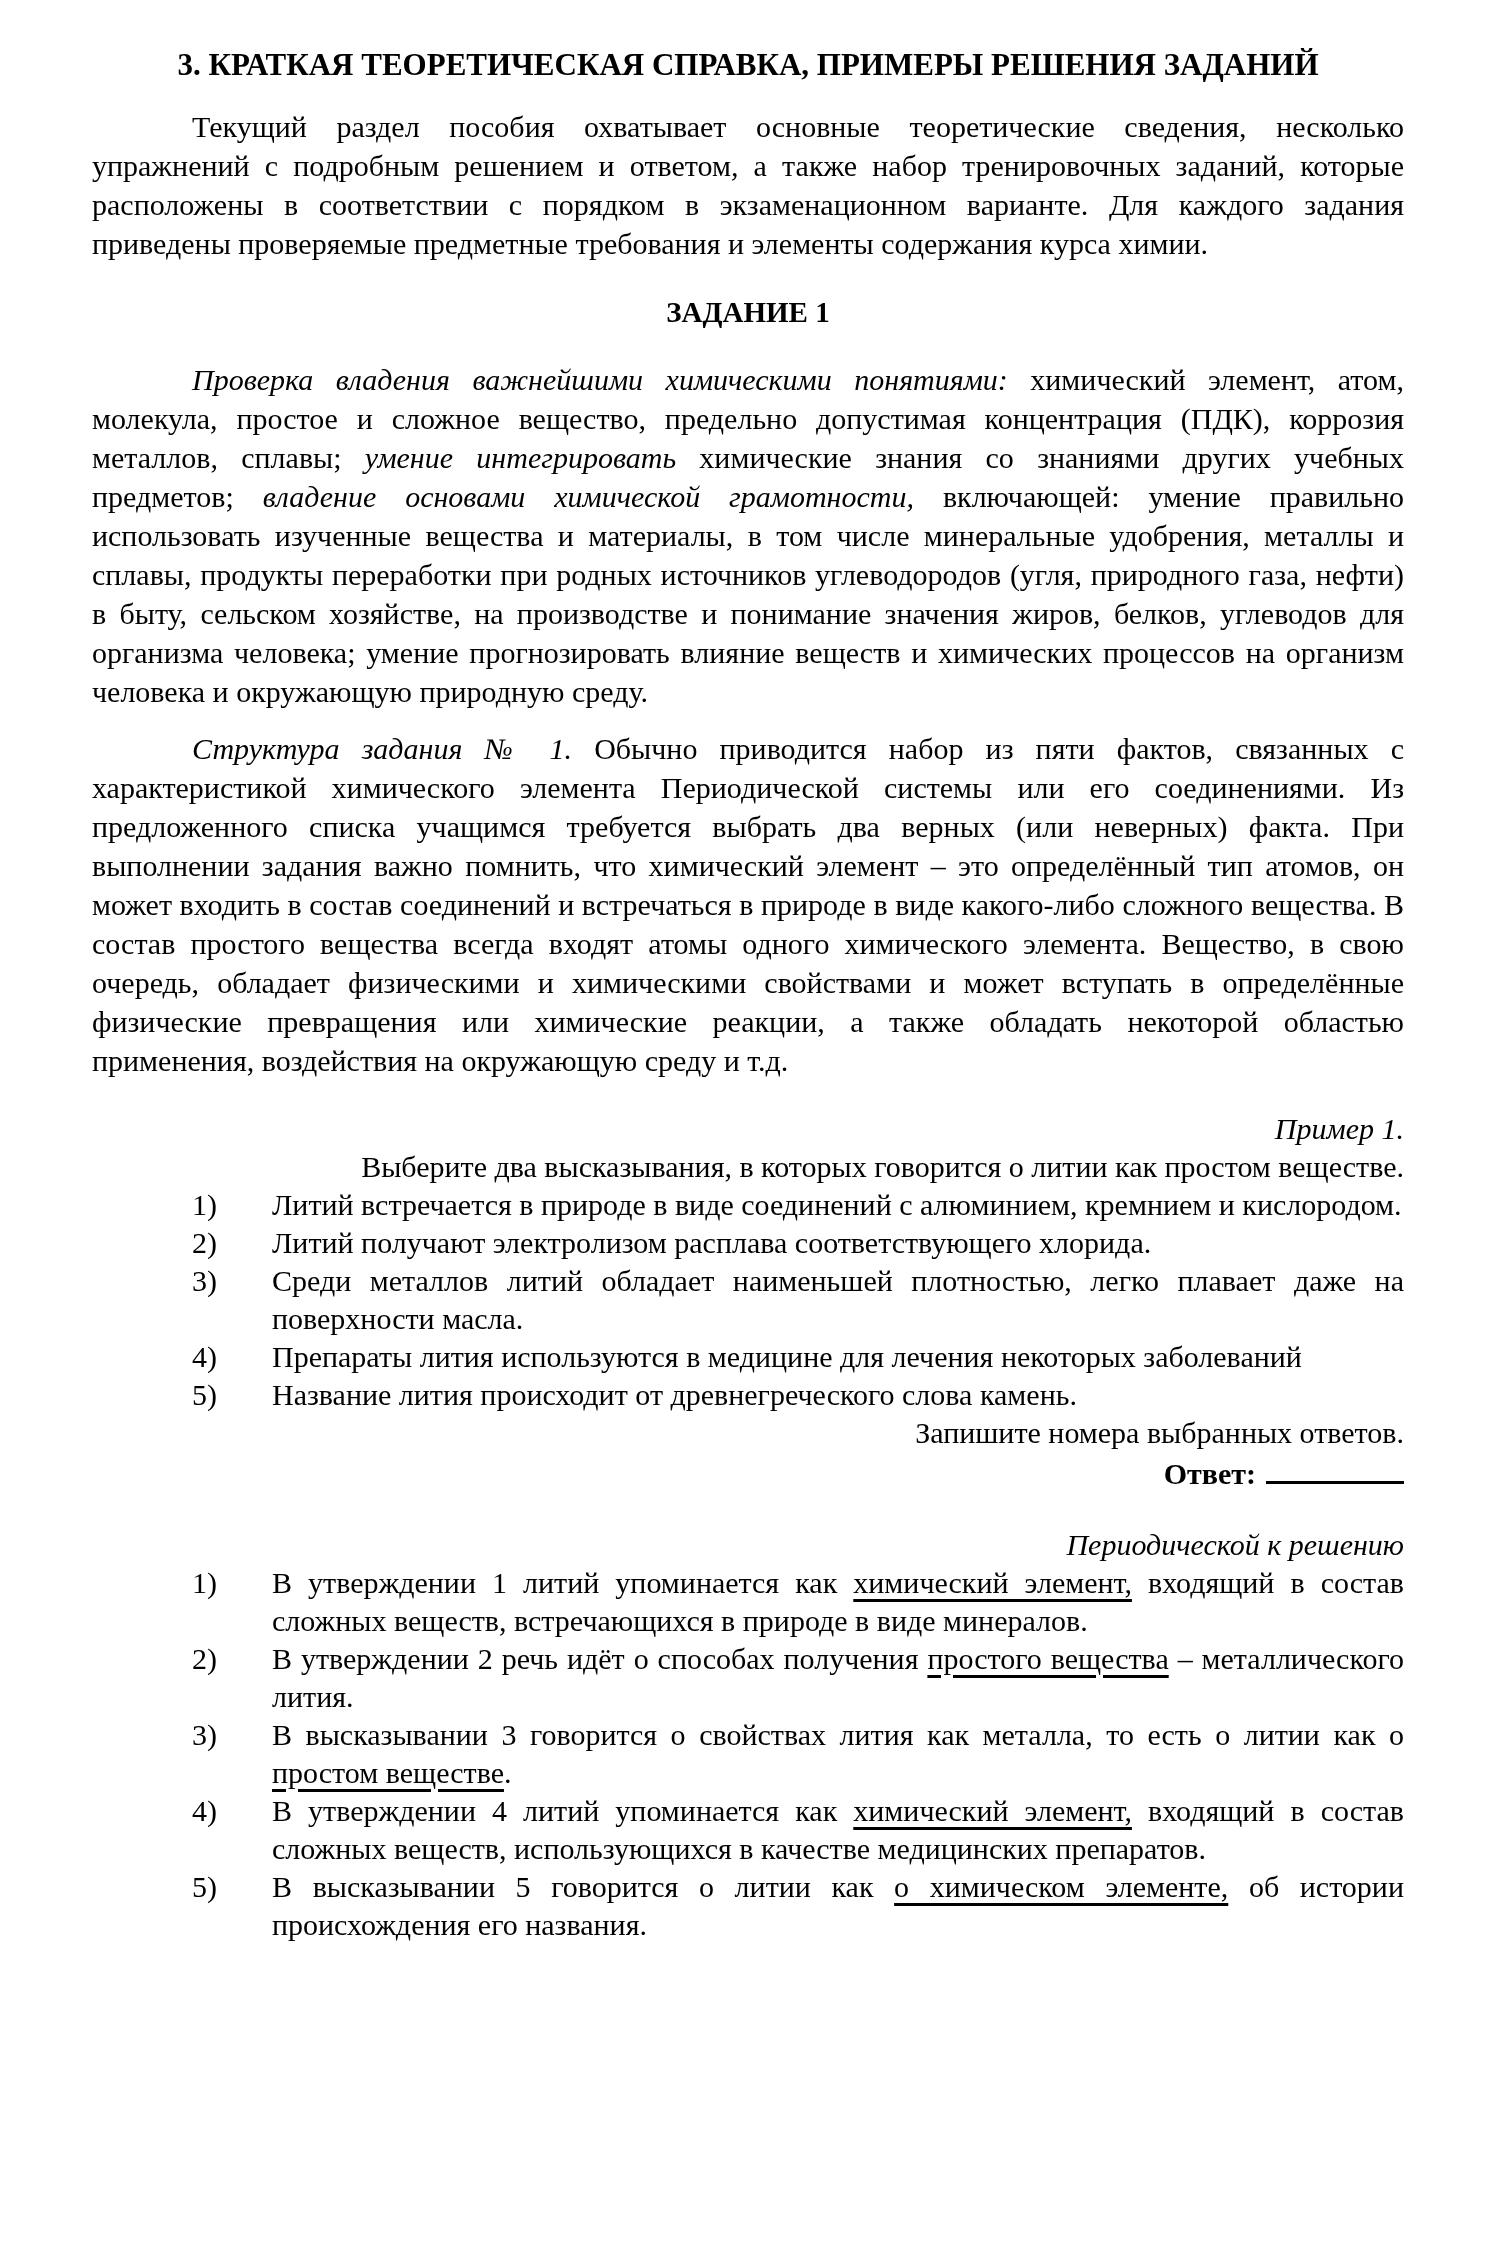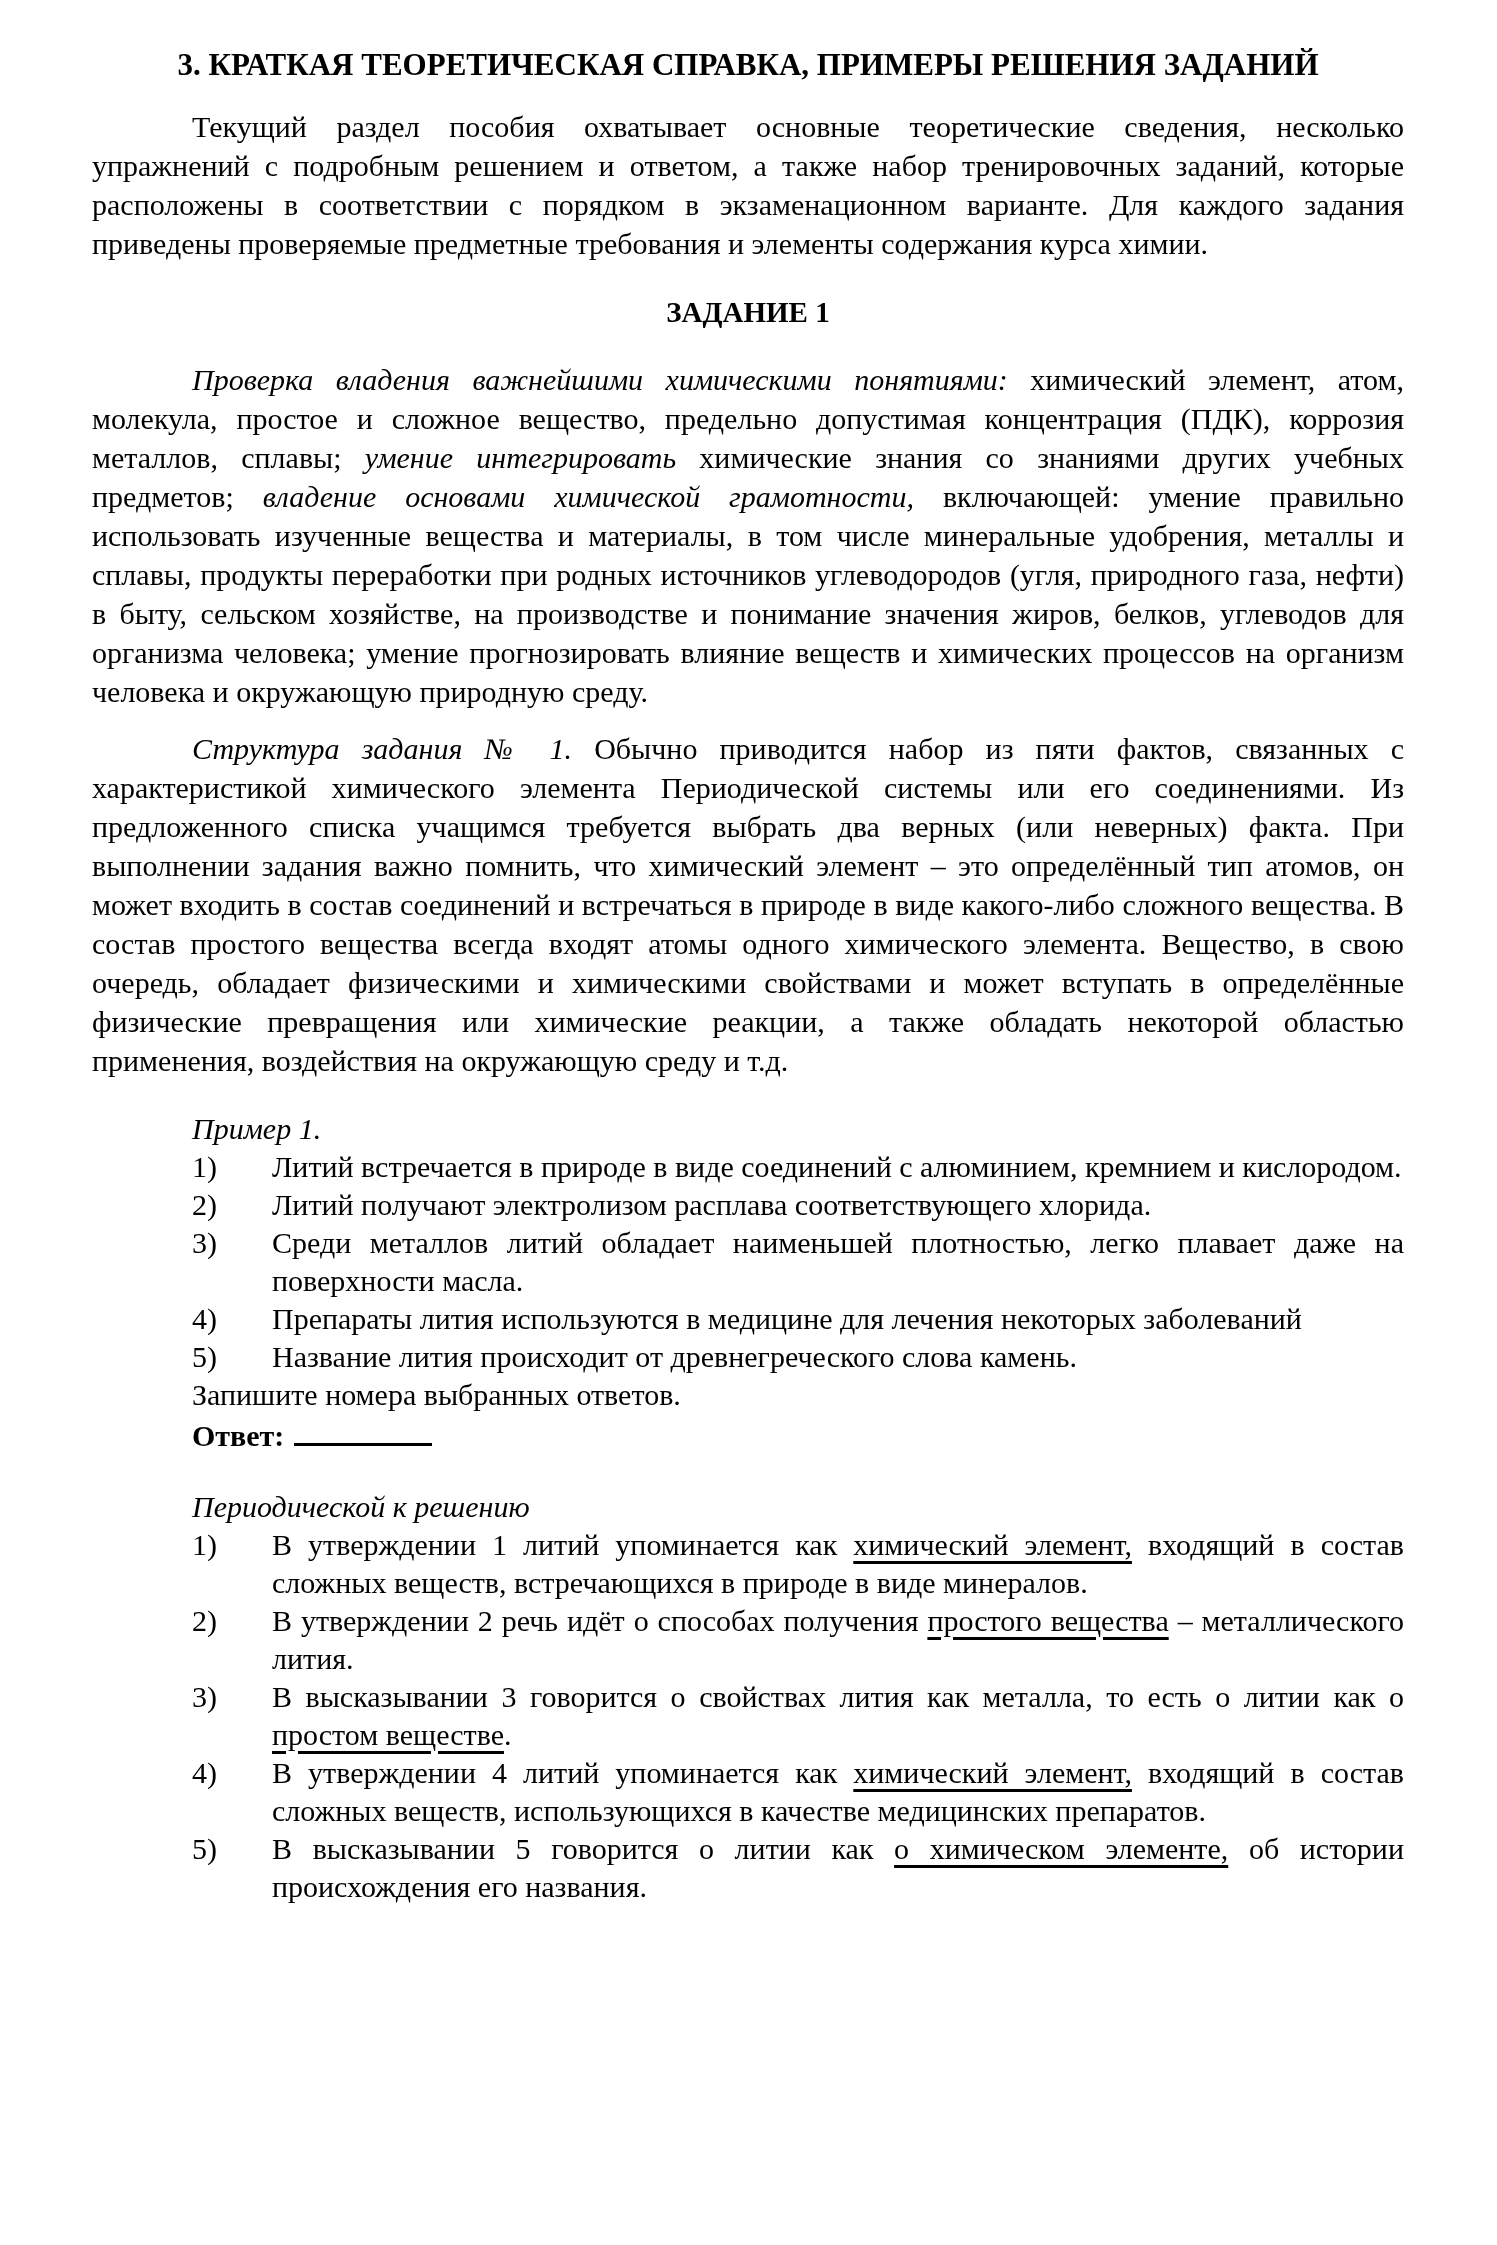--- a/index.html
+++ b/index.html
@@ -27,21 +27,21 @@
     font-weight: bold;
     text-align: center;
   }
   h2.task-heading {
     margin: 29px 0 28px 0;
     font-size: 29px;
     line-height: 40px;
     font-weight: bold;
     text-align: center;
   }
-  p { margin: 0; }
+  p { margin: 0; text-align: right; }
   .para {
     text-align: justify;
     text-indent: 100px;
   }
   .para + .para { margin-top: 18px; }
   .p-intro { margin-top: 22px; }
   .seg-italic { font-style: italic; }
   .seg-normal { font-style: normal; }
   .seg-underline {
     text-decoration: underline;
@@ -89,20 +89,21 @@
     <p class="para p-intro">Текущий раздел пособия охватывает основные теоретические сведения, несколько упражнений с подробным решением и ответом, а также набор тренировочных заданий, которые расположены в соответствии с порядком в экзаменационном варианте. Для каждого задания приведены проверяемые предметные требования и элементы содержания курса химии.</p>
 
     <h2 class="task-heading">ЗАДАНИЕ 1</h2>
 
     <p class="para"><span class="seg-italic">Проверка владения важнейшими химическими понятиями: </span><span class="seg-normal">химический элемент, атом, молекула, простое и сложное вещество, предельно допустимая концентрация (ПДК), коррозия металлов, сплавы; </span><span class="seg-italic">умение интегрировать </span><span class="seg-normal">химические знания со знаниями других учебных предметов; </span><span class="seg-italic">владение основами химической грамотности, </span><span class="seg-normal">включающей: умение правильно использовать изученные вещества и материалы, в том числе минеральные удобрения, металлы и сплавы, продукты переработки при родных источников углеводородов (угля, природного газа, нефти) в быту, сельском хозяйстве, на производстве и понимание значения жиров, белков, углеводов для организма человека; умение прогнозировать влияние веществ и химических процессов на организм человека и окружающую природную среду.</span></p>
 
     <p class="para"><span class="seg-italic">Структура задания № 1. </span><span class="seg-normal">Обычно приводится набор из пяти фактов, связанных с характеристикой химического элемента Периодической системы или его соединениями. Из предложенного списка учащимся требуется выбрать два верных (или неверных) факта. При выполнении задания важно помнить, что химический элемент – это определённый тип атомов, он может входить в состав соединений и встречаться в природе в виде какого-либо сложного вещества. В состав простого вещества всегда входят атомы одного химического элемента. Вещество, в свою очередь, обладает физическими и химическими свойствами и может вступать в определённые физические превращения или химические реакции, а также обладать некоторой областью применения, воздействия на окружающую среду и т.д.</span></p>
 
     <div class="sub-block example-block">
       <p class="block-label">Пример 1.</p>
+      <p>Выберите два высказывания, в которых говорится о литии как простом веществе.</p>
       <div class="num-list">
         <div class="litem">
             <span class="num">1)</span>
             <span class="itext">Литий встречается в природе в виде соединений с алюминием, кремнием и кислородом.</span>
           </div>
         <div class="litem">
             <span class="num">2)</span>
             <span class="itext">Литий получают электролизом расплава соответствующего хлорида.</span>
           </div>
         <div class="litem">

